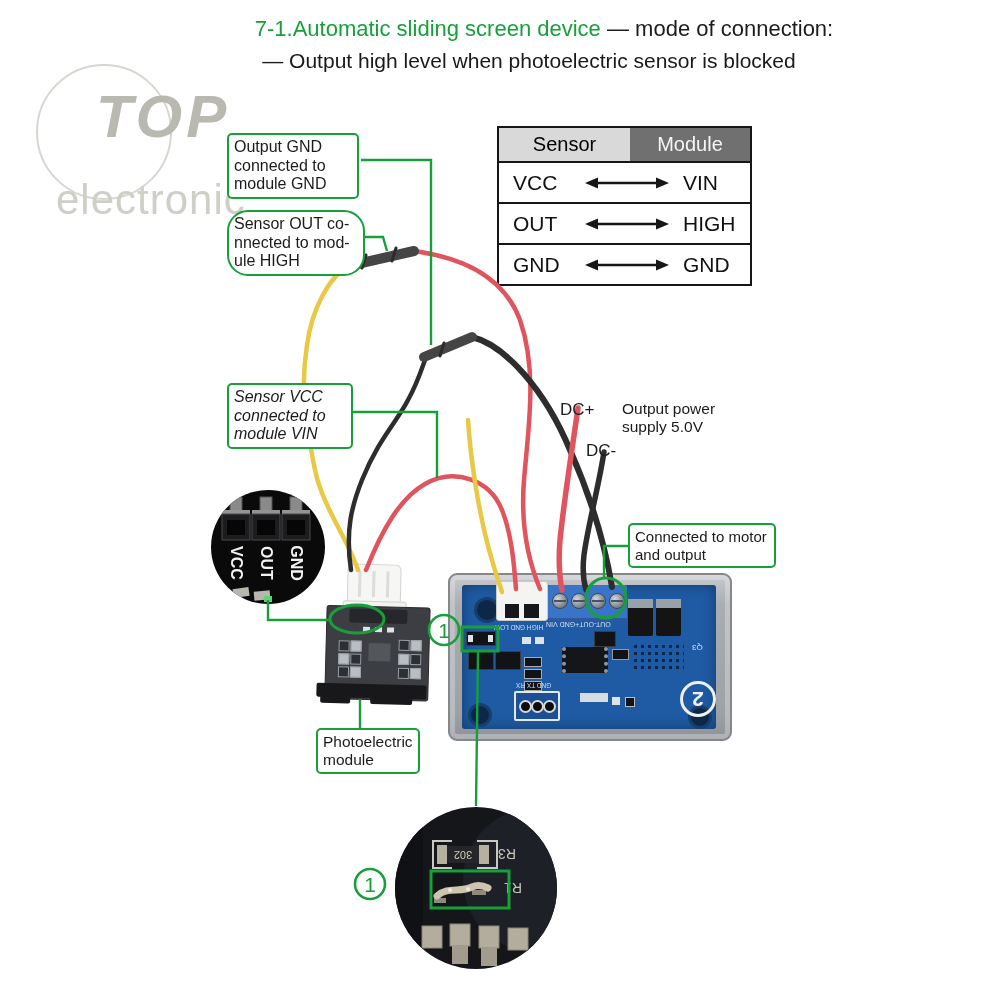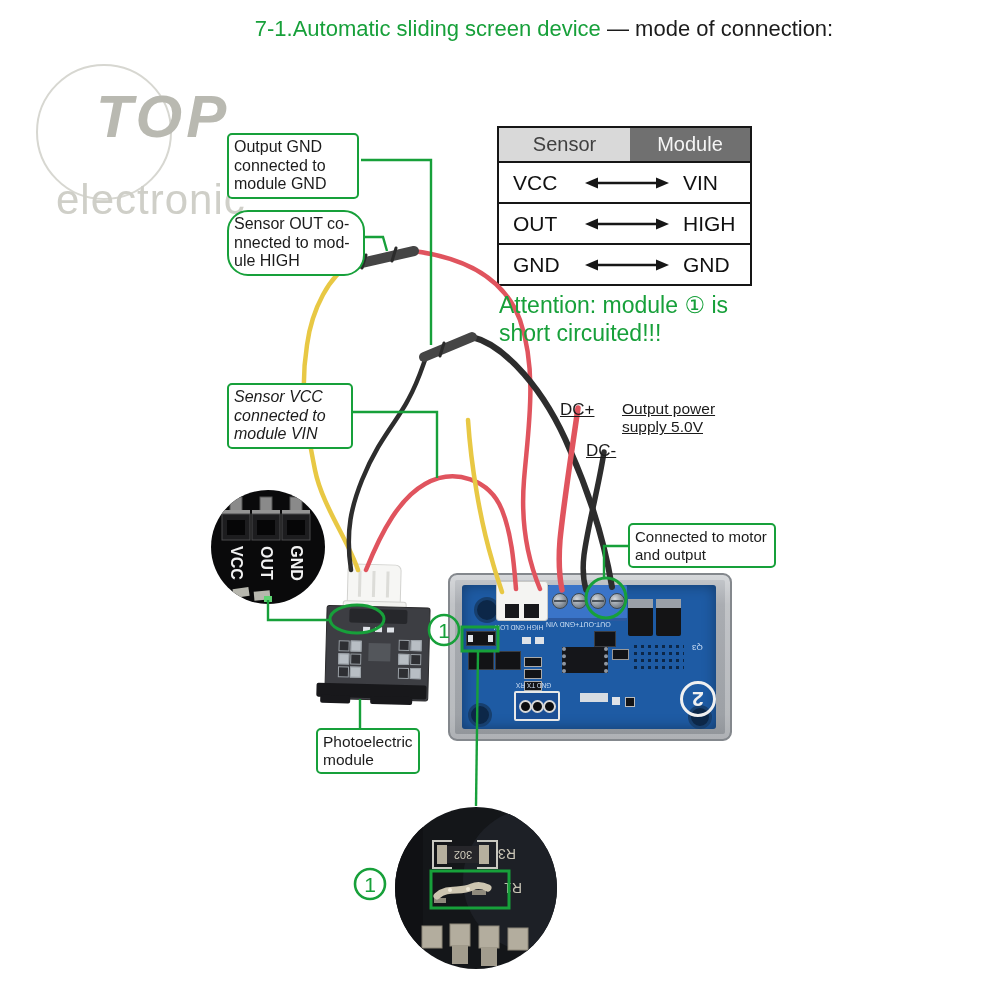--- a/index.html
+++ b/index.html
@@ -15,34 +15,34 @@
 
   
   .title1{width:1000px;text-align:center;font-size:22px;}
   .t-green{color:#17a03a;}
   .title2{width:1000px;text-align:center;font-size:21px;color:#191919;}
 
   
   .ctable{border:2px solid #161616;background:#fff;}
   .chead{display:flex;height:33px;border-bottom:2px solid #161616;}
   .chead .hc{display:flex;align-items:center;justify-content:center;font-size:20px;}
-  .hc-sensor{width:131px;background:#d9d9d9;color:#404040;}
+  .hc-sensor{width:131px;background:#d9d9d9;color:#000000;}
   .hc-module{flex:1;background:#707070;color:#f5f5f5;}
   .crow{display:flex;align-items:center;height:39px;border-bottom:2px solid #161616;
         padding-left:14px;font-size:21px;color:#111;}
   .crow:last-child{border-bottom:none;}
   .crow .cs{width:72px;}
   .crow .cm{margin-left:6px;}
   .arrow-svg{flex:none;margin-right:8px;}
 
   
   .gbox{border:2px solid #17a03a;border-radius:5px;background:#fff;color:#1b1b1b;
         padding:3px 5px;font-size:16px;line-height:1.17;z-index:6;}
   .attention{color:#17a03a;font-size:23px;line-height:1.2;z-index:5;}
-  .plain{color:#1b1b1b;z-index:5;text-decoration:underline;}
+  .plain{color:#1b1b1b;z-index:5;}
 
   
   .case{background:linear-gradient(180deg,#c6c9cd 0%,#aaadb2 18%,#9da1a6 85%,#8f9398 100%);
         border:2px solid #84888d;border-radius:9px;z-index:2;
         box-shadow:inset 0 0 0 5px rgba(255,255,255,0.28);}
   .pcb{background:#1e5ba4;border-radius:3px;box-shadow:inset 0 0 14px rgba(0,0,0,.35);}
   .hole{border-radius:50%;background:#0c2748;border:3px solid #173f6e;}
   .jst{background:#f4f4f2;border:1px solid #c9c9c6;border-radius:3px;}
   .jst .slot{position:absolute;background:#17181c;}
   .tblock{background:#3a74c8;border-radius:2px;border-bottom:3px solid #2c59a0;}
@@ -80,20 +80,23 @@
 <div id="stage">
 
   <div class="abs wm-circle" style="left:36px;top:64px;width:132px;height:132px;z-index:0;"></div>
   <div class="abs wm-top" style="left:96px;top:82px;z-index:0;">TOP</div>
   <div class="abs wm-elec" style="left:56px;top:176px;z-index:0;">electronic</div>
 
   <div class="abs title1" style="top:16px;z-index:1;margin-left:44px;">
     <span class="t-green">7-1.Automatic sliding screen device</span>
     <span>— mode of connection:</span>
   </div>
+  <div class="abs title2" style="top:49px;z-index:1;">
+    <span style="margin-left:58px;">— Output high level when photoelectric sensor is blocked</span>
+  </div>
 
   <div class="abs ctable" style="left:497px;top:126px;width:251px;z-index:3;">
     <div class="chead">
       <div class="hc hc-sensor">Sensor</div>
       <div class="hc hc-module">Module</div>
     </div>
     <div class="crow">
       <span class="cs">VCC</span>
       <svg class="arrow-svg" width="84" height="16">
         <line x1="9" y1="8" x2="75" y2="8" stroke="#161616" stroke-width="2.3"></line>
@@ -115,22 +118,20 @@
       <span class="cs">GND</span>
       <svg class="arrow-svg" width="84" height="16">
         <line x1="9" y1="8" x2="75" y2="8" stroke="#161616" stroke-width="2.3"></line>
         <path d="M0,8 L13,2.6 13,13.4 Z" fill="#161616"></path>
           <path d="M84,8 L71,2.6 71,13.4 Z" fill="#161616"></path>
       </svg>
       <span class="cm">GND</span>
     </div>
   </div>
 
-  <div class="abs attention pre" style="left:499px;top:292px;width:310px;">Attention: module ① is
-short circuited!!!</div>
 
   <div class="abs plain" style="left:560px;top:400px;font-size:17px;">DC+</div>
   <div class="abs plain pre" style="left:622px;top:400px;font-size:15.5px;line-height:1.18;">Output power
 supply 5.0V</div>
   <div class="abs plain" style="left:586px;top:441px;font-size:17px;">DC-</div>
 
   <div class="abs case" style="left:448px;top:573px;width:280px;height:164px;">
     <div class="abs pcb" style="left:12px;top:10px;width:254px;height:144px;">
       <div class="abs hole" style="left:12px;top:12px;width:20px;height:20px;"></div>
       <div class="abs hole" style="left:6px;top:118px;width:18px;height:18px;"></div>

